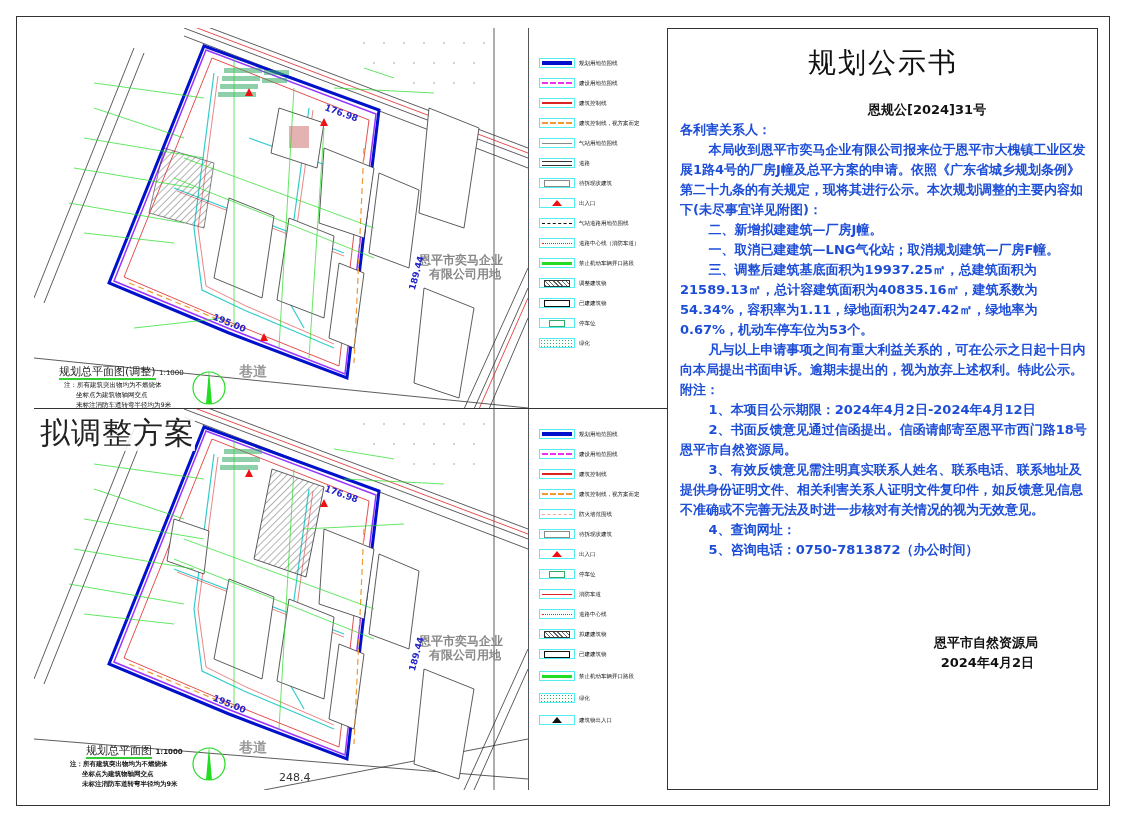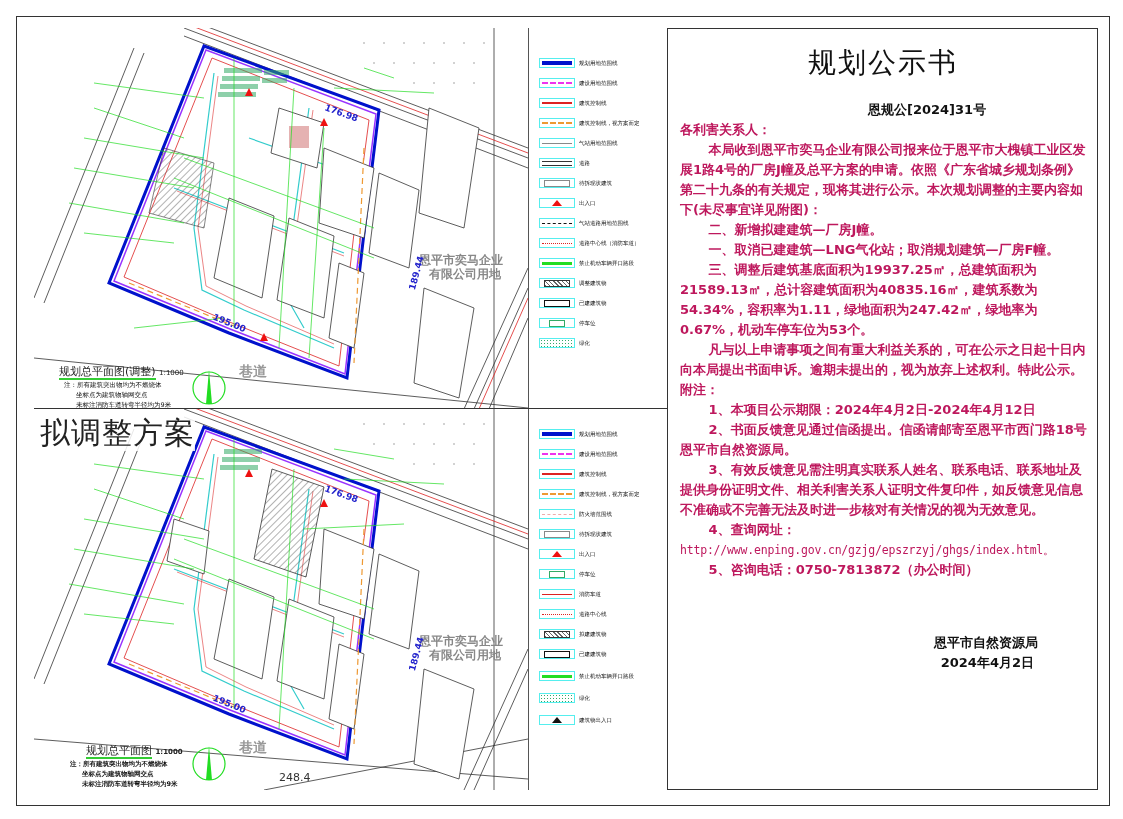--- a/index.html
+++ b/index.html
@@ -11,21 +11,21 @@
   .plan-bottom{top:409px;width:634px;height:381px;}
   .plan-title{position:absolute;left:6px;top:6px;font-size:30px;color:#222;font-family:"DejaVu Sans",sans-serif;letter-spacing:1px;background:rgba(255,255,255,0.85);z-index:5;line-height:36px;}
   .map-area{position:absolute;left:0;top:0;width:494px;height:381px;}
   .legend-col{position:absolute;left:494px;top:0;width:140px;height:381px;border-left:1px solid #555;background:#fff;}
   .legend-item{position:absolute;left:10px;display:flex;align-items:center;}
   .legend-swatch{width:36px;height:10px;border:1.5px solid #5ee;box-sizing:border-box;position:relative;background:#fff;display:flex;align-items:center;justify-content:center;}
   .legend-label{font-size:5.5px;margin-left:4px;color:#111;line-height:7px;width:80px;}
   .notice{position:absolute;left:668px;top:28px;width:430px;height:638px;}
   .notice-title{position:absolute;left:0;width:430px;top:16px;text-align:center;font-size:28px;color:#111;letter-spacing:2px;}
   .doc-no{position:absolute;left:200px;top:73px;font-size:13px;font-weight:bold;color:#111;}
-  .notice-body{position:absolute;left:12px;top:92px;width:410px;font-size:13px;font-weight:bold;color:#be185d;line-height:20px;}
+  .notice-body{position:absolute;left:12px;top:92px;width:410px;font-size:13px;font-weight:bold;color:#1d4ed8;line-height:20px;}
   .notice-body p{margin:0;}
   .indent{text-indent:2.2em;}
   .url{font-family:"DejaVu Sans Mono",monospace;font-weight:normal;font-size:11.5px;letter-spacing:-0.2px;}
   .sign{position:absolute;right:60px;top:605px;text-align:right;font-size:13px;font-weight:bold;line-height:20px;color:#111;}
   .sign div:nth-child(2){margin-right:4px;}
   .scale-title{position:absolute;font-size:11px;color:#222;}
   .scale-title .ul{border-bottom:2px double #3c3;}
   .scale-note{position:absolute;font-size:6.5px;color:#111;line-height:10px;}
   .watermark{position:absolute;font-size:12px;font-weight:bold;color:#888;line-height:14px;}
   .road-name{position:absolute;font-size:14px;font-weight:bold;color:#999;}
@@ -471,20 +471,19 @@
     <p class="indent">本局收到恩平市奕马企业有限公司报来位于恩平市大槐镇工业区发展1路4号的厂房J幢及总平方案的申请。依照《广东省城乡规划条例》第二十九条的有关规定，现将其进行公示。本次规划调整的主要内容如下(未尽事宜详见附图)：</p>
     <p class="indent">二、新增拟建建筑—厂房J幢。</p>
     <p class="indent">一、取消已建建筑—LNG气化站；取消规划建筑—厂房F幢。</p>
     <p class="indent">三、调整后建筑基底面积为19937.25㎡，总建筑面积为21589.13㎡，总计容建筑面积为40835.16㎡，建筑系数为54.34%，容积率为1.11，绿地面积为247.42㎡，绿地率为0.67%，机动车停车位为53个。</p>
     <p class="indent">凡与以上申请事项之间有重大利益关系的，可在公示之日起十日内向本局提出书面申诉。逾期未提出的，视为放弃上述权利。特此公示。</p>
     <p>附注：</p>
     <p class="indent">1、本项目公示期限：2024年4月2日-2024年4月12日</p>
     <p class="indent">2、书面反馈意见通过信函提出。信函请邮寄至恩平市西门路18号恩平市自然资源局。</p>
     <p class="indent">3、有效反馈意见需注明真实联系人姓名、联系电话、联系地址及提供身份证明文件、相关利害关系人证明文件复印件，如反馈意见信息不准确或不完善无法及时进一步核对有关情况的视为无效意见。</p>
     <p class="indent">4、查询网址：</p>
-    <p class="url">http://www.enping.gov.cn/gzjg/epszrzyj/ghgs/index.html。</p>
     <p class="indent">5、咨询电话：0750-7813872（办公时间）</p>
   </div>
   <div class="sign">
     <div>恩平市自然资源局</div>
     <div>2024年4月2日</div>
   </div>
 </div>
 
 </body></html>

